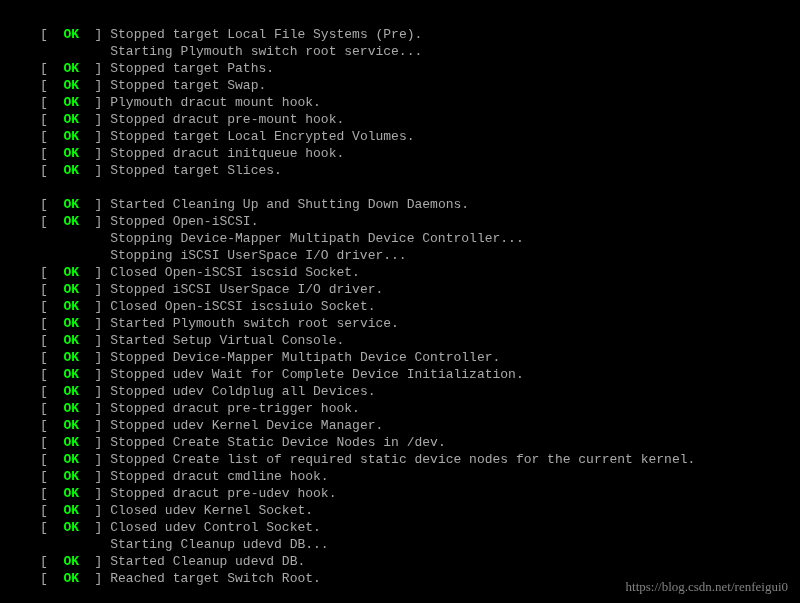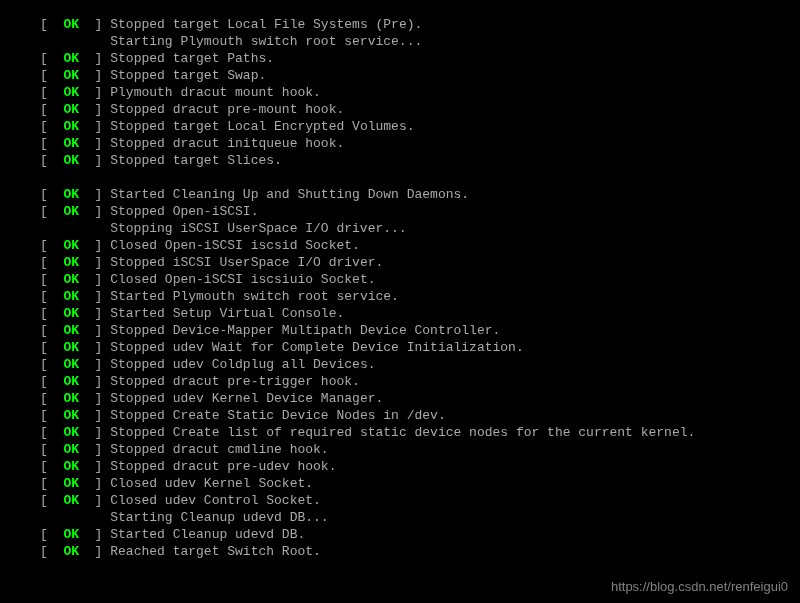--- a/index.html
+++ b/index.html
@@ -9,41 +9,41 @@
       width: 800px;
       height: 603px;
       overflow: hidden;
       font-family: "Courier New", monospace;
       font-size: 13px;
       line-height: 17px;
       color: #aaa;
       position: relative;
     }
     .terminal {
-      padding: 16px 0 0 40px;
+      padding: 26px 0 0 40px;
     }
     .line {
       white-space: pre;
     }
     .bracket {
       color: #aaa;
     }
     .ok {
       color: #00ff00;
       font-weight: bold;
     }
     .msg {
       color: #aaa;
     }
     .watermark {
       position: absolute;
       right: 12px;
       bottom: 8px;
       color: #999;
-      font-family: Liberation Sans, sans-serif;
+      font-family: Liberation Serif, serif;
       font-size: 13px;
       opacity: 0.85;
     }
     .indent {
       display: inline-block;
     }
   </style>
 </head>
 <body>
 
@@ -53,20 +53,21 @@
     <div class="line"><span class="bracket">[  </span><span class="ok">OK</span><span class="bracket">  ] </span><span class="msg">Stopped target Paths.</span></div>
     <div class="line"><span class="bracket">[  </span><span class="ok">OK</span><span class="bracket">  ] </span><span class="msg">Stopped target Swap.</span></div>
     <div class="line"><span class="bracket">[  </span><span class="ok">OK</span><span class="bracket">  ] </span><span class="msg">Plymouth dracut mount hook.</span></div>
     <div class="line"><span class="bracket">[  </span><span class="ok">OK</span><span class="bracket">  ] </span><span class="msg">Stopped dracut pre-mount hook.</span></div>
     <div class="line"><span class="bracket">[  </span><span class="ok">OK</span><span class="bracket">  ] </span><span class="msg">Stopped target Local Encrypted Volumes.</span></div>
     <div class="line"><span class="bracket">[  </span><span class="ok">OK</span><span class="bracket">  ] </span><span class="msg">Stopped dracut initqueue hook.</span></div>
     <div class="line"><span class="bracket">[  </span><span class="ok">OK</span><span class="bracket">  ] </span><span class="msg">Stopped target Slices.</span></div>
     <div class="line"><span class="indent">         </span></div>
     <div class="line"><span class="bracket">[  </span><span class="ok">OK</span><span class="bracket">  ] </span><span class="msg">Started Cleaning Up and Shutting Down Daemons.</span></div>
     <div class="line"><span class="bracket">[  </span><span class="ok">OK</span><span class="bracket">  ] </span><span class="msg">Stopped Open-iSCSI.</span></div>
+    <div class="line"><span class="indent">         </span><span class="msg">Stopping Device-Mapper Multipath Device Controller...</span></div>
     <div class="line"><span class="indent">         </span><span class="msg">Stopping iSCSI UserSpace I/O driver...</span></div>
     <div class="line"><span class="bracket">[  </span><span class="ok">OK</span><span class="bracket">  ] </span><span class="msg">Closed Open-iSCSI iscsid Socket.</span></div>
     <div class="line"><span class="bracket">[  </span><span class="ok">OK</span><span class="bracket">  ] </span><span class="msg">Stopped iSCSI UserSpace I/O driver.</span></div>
     <div class="line"><span class="bracket">[  </span><span class="ok">OK</span><span class="bracket">  ] </span><span class="msg">Closed Open-iSCSI iscsiuio Socket.</span></div>
     <div class="line"><span class="bracket">[  </span><span class="ok">OK</span><span class="bracket">  ] </span><span class="msg">Started Plymouth switch root service.</span></div>
     <div class="line"><span class="bracket">[  </span><span class="ok">OK</span><span class="bracket">  ] </span><span class="msg">Started Setup Virtual Console.</span></div>
     <div class="line"><span class="bracket">[  </span><span class="ok">OK</span><span class="bracket">  ] </span><span class="msg">Stopped Device-Mapper Multipath Device Controller.</span></div>
     <div class="line"><span class="bracket">[  </span><span class="ok">OK</span><span class="bracket">  ] </span><span class="msg">Stopped udev Wait for Complete Device Initialization.</span></div>
     <div class="line"><span class="bracket">[  </span><span class="ok">OK</span><span class="bracket">  ] </span><span class="msg">Stopped udev Coldplug all Devices.</span></div>
     <div class="line"><span class="bracket">[  </span><span class="ok">OK</span><span class="bracket">  ] </span><span class="msg">Stopped dracut pre-trigger hook.</span></div>

